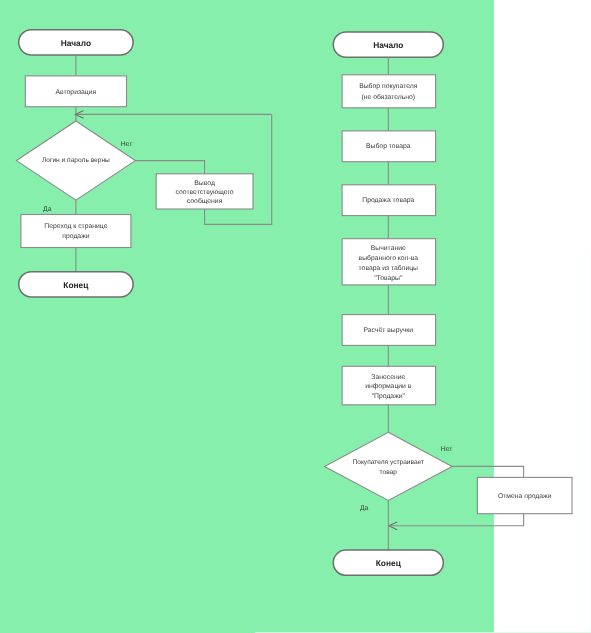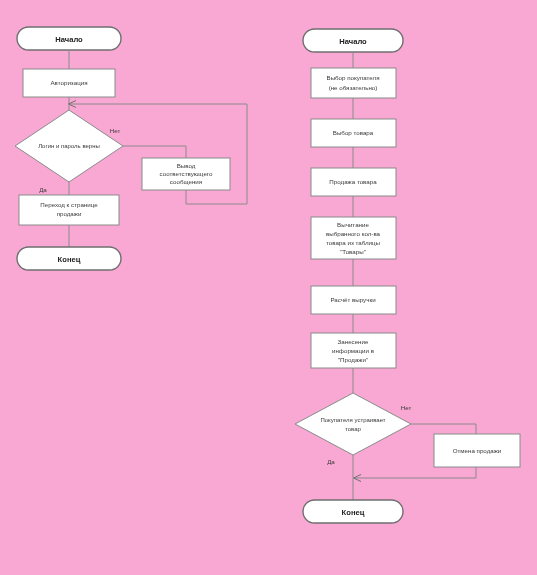--- a/index.html
+++ b/index.html
@@ -8,23 +8,23 @@
     background: #ffffff;
   }
   body {
     width: 537px;
     height: 575px;
     font-family: "Liberation Sans", sans-serif;
     overflow: hidden;
   }
   #canvas {
     position: relative;
-    width: 537px;
+    width: 449px;
     height: 575px;
-    background: #f9a8d4;
+    background: #86efac;
   }
   svg.flow {
     position: absolute;
     top: 0;
     left: 0;
     width: 537px;
     height: 575px;
   }
   .shape {
     fill: #ffffff;

